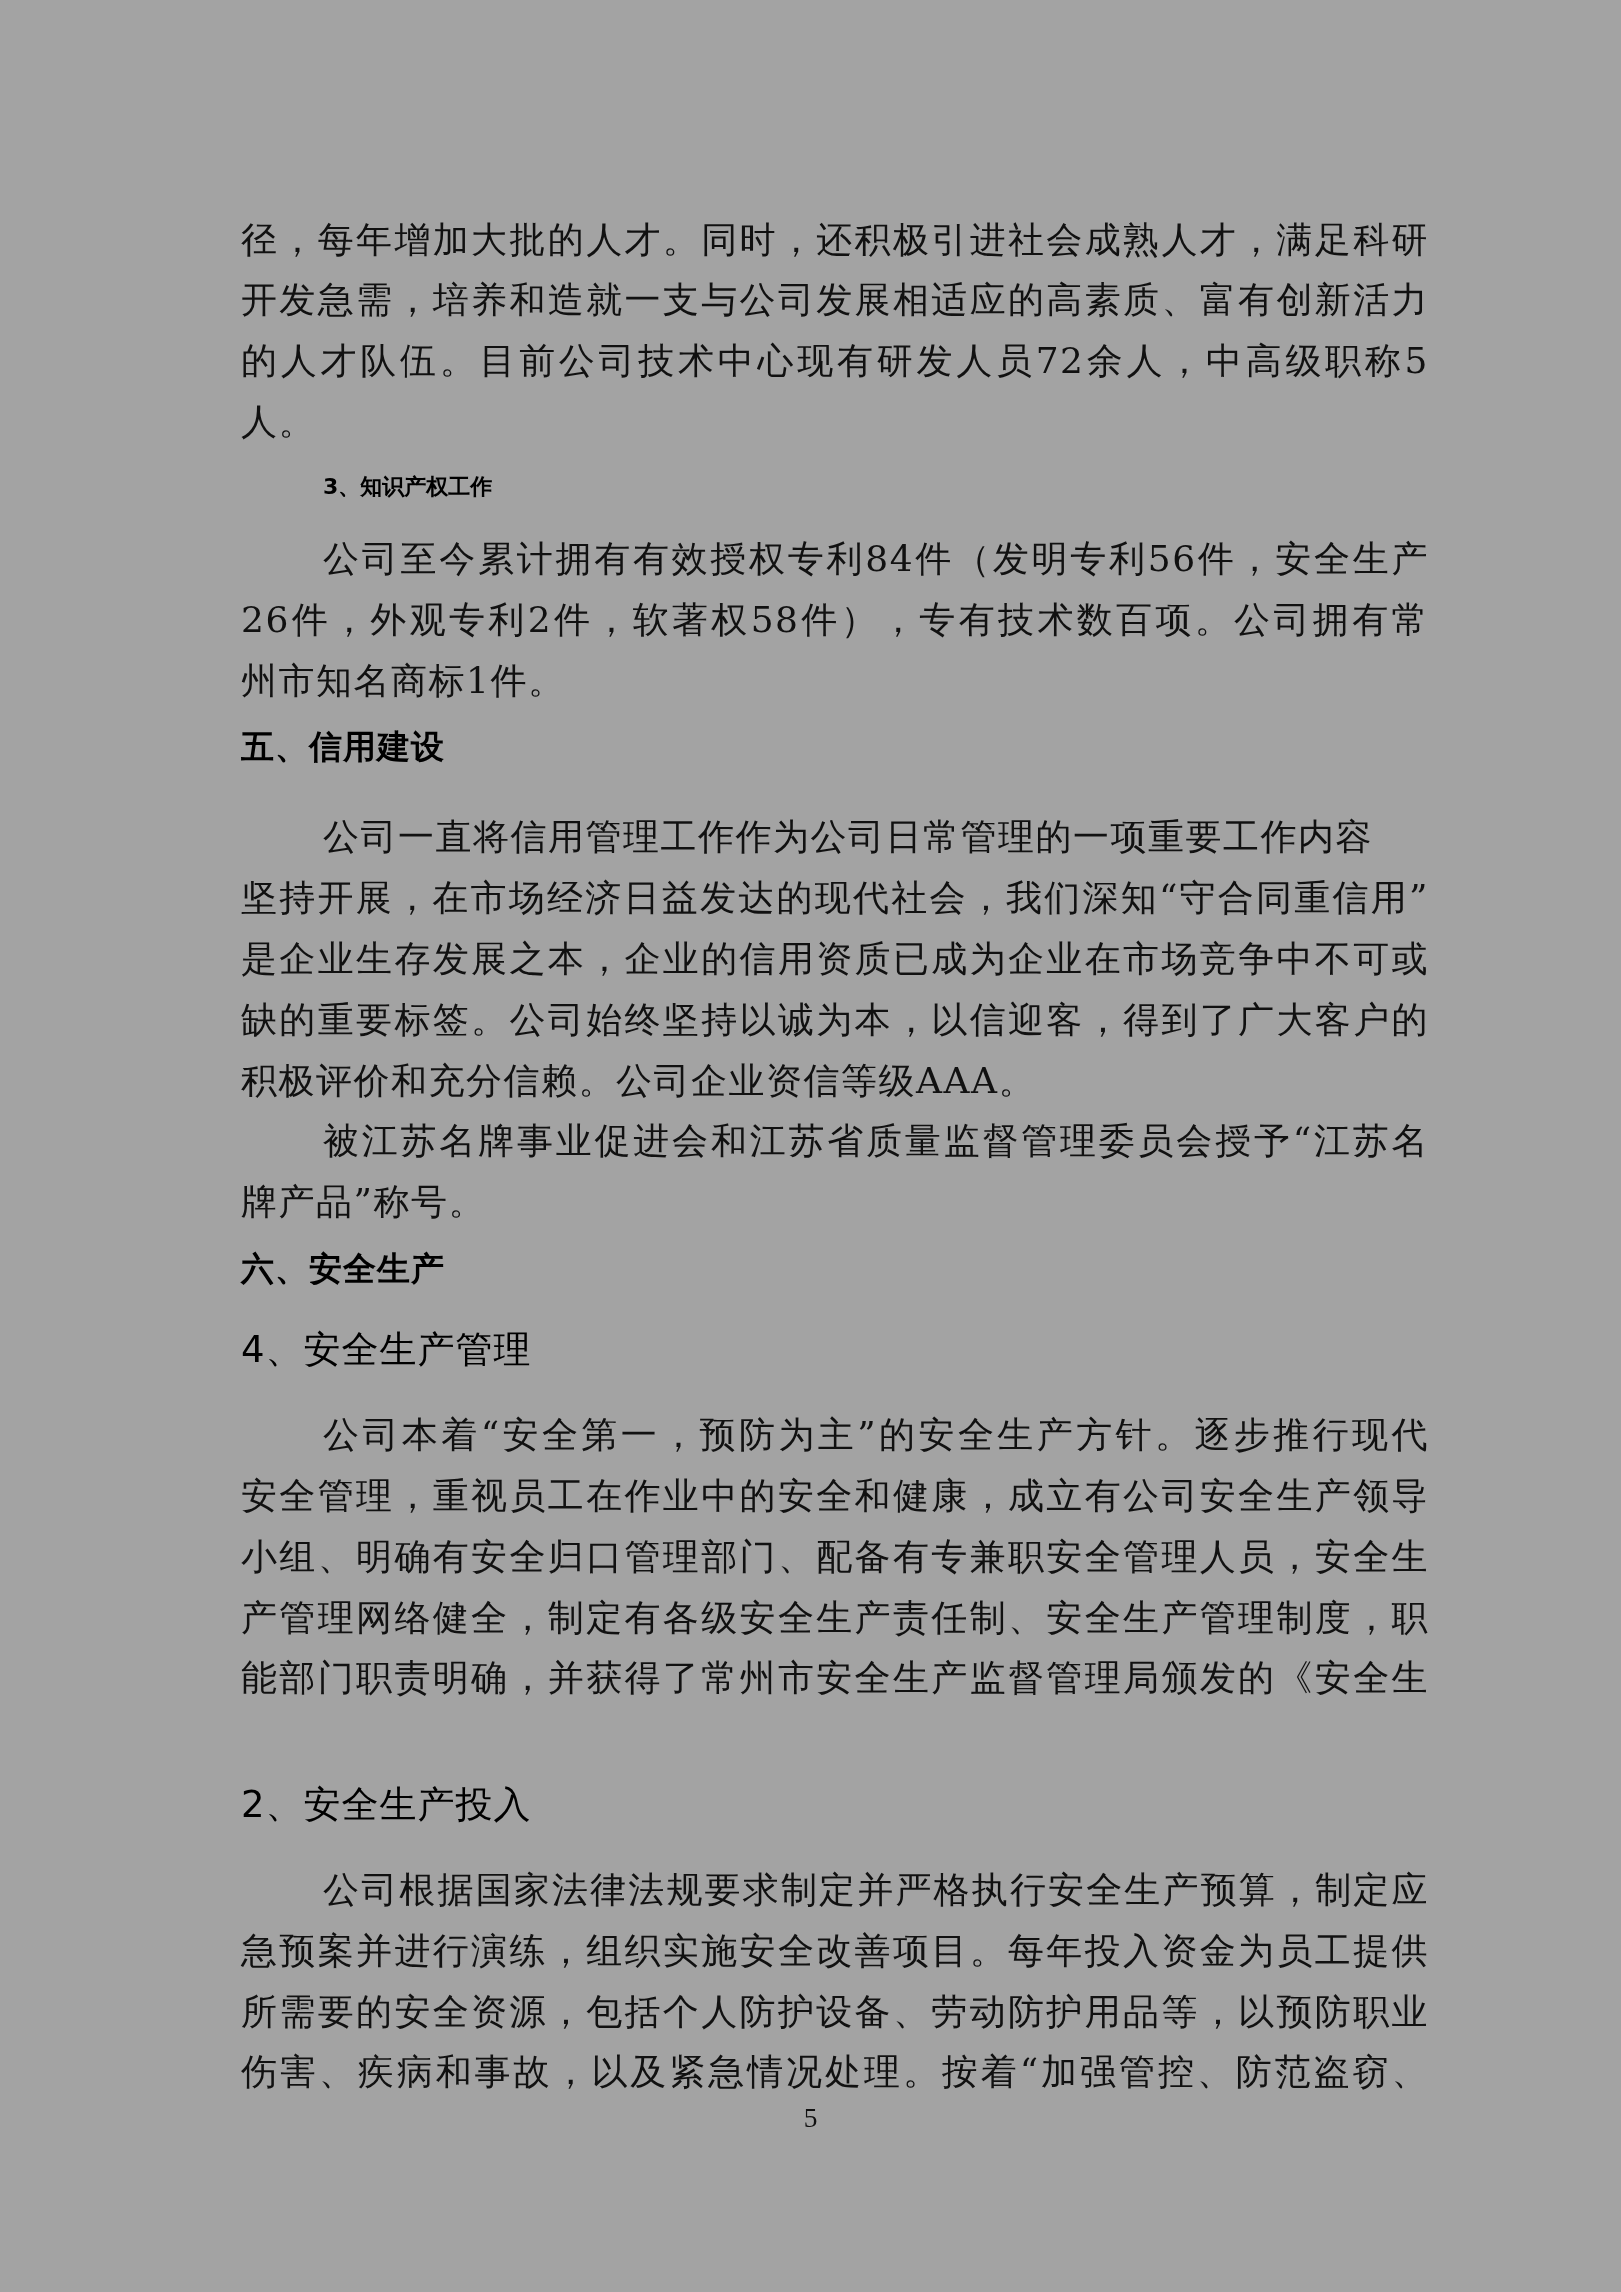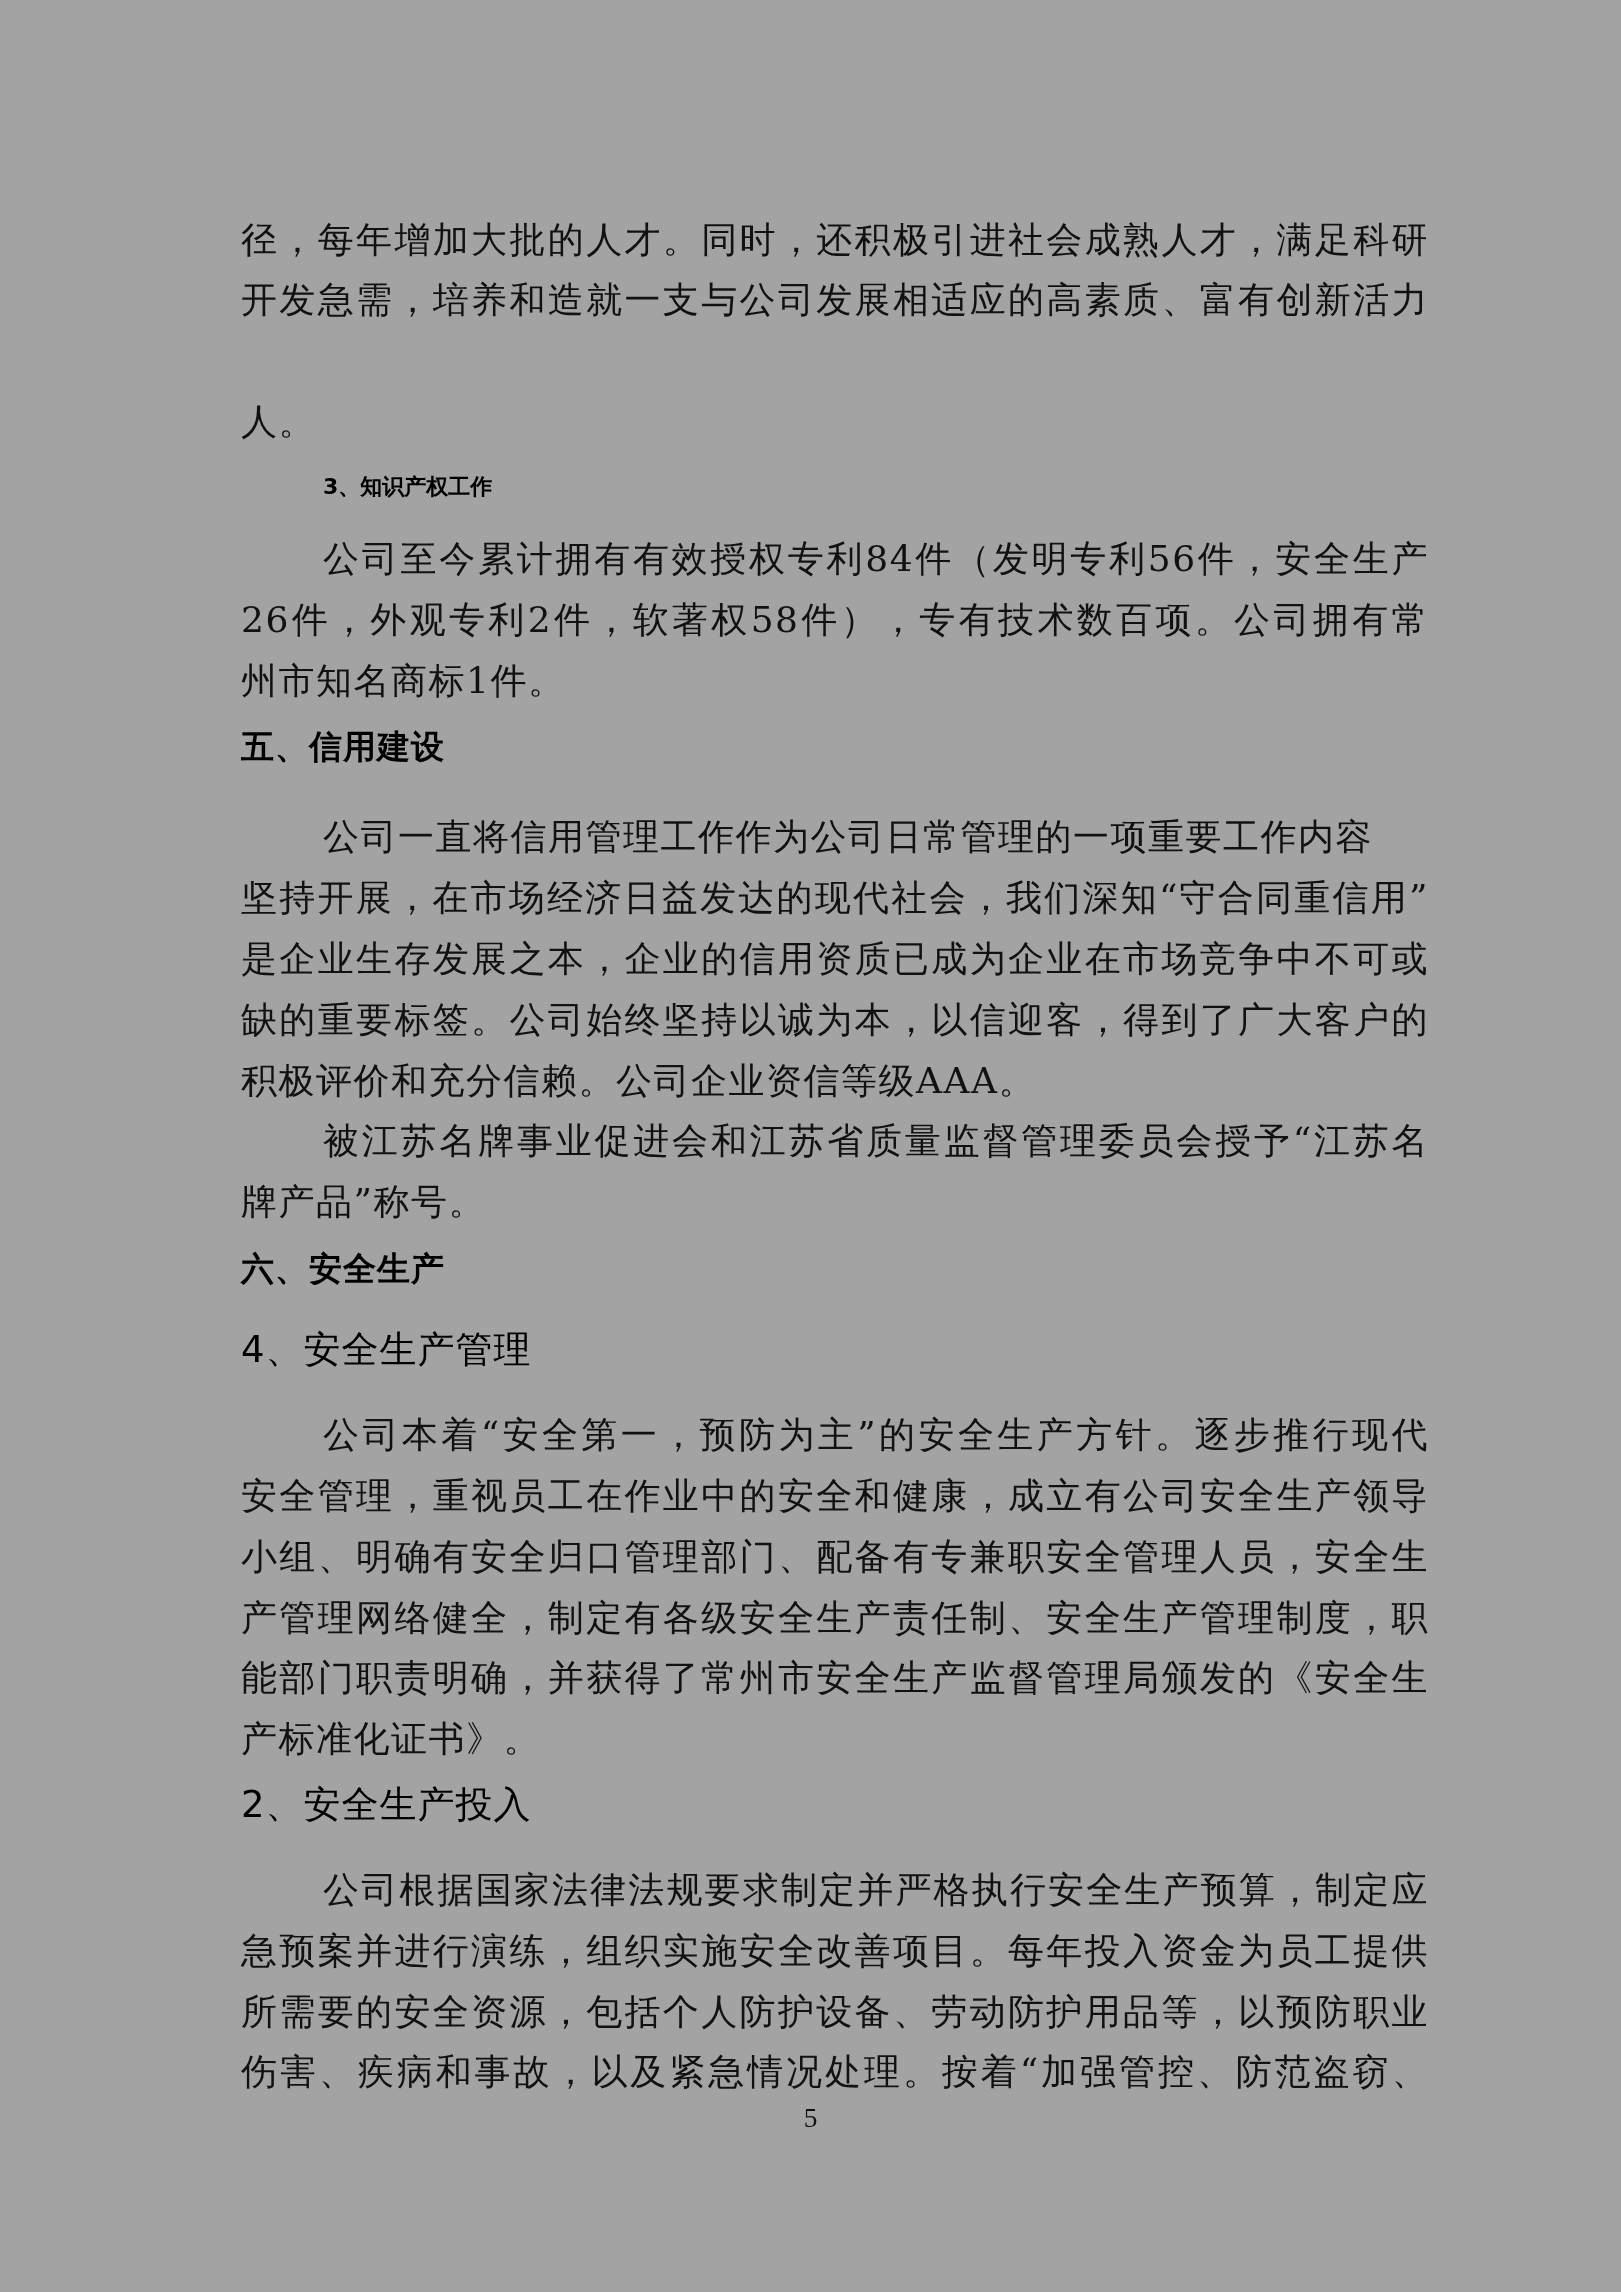--- a/index.html
+++ b/index.html
@@ -34,20 +34,21 @@
     font-family: "Liberation Serif", serif; font-size: 27.4px; color: #111;
   }
 </style>
 </head>
 <body>
 
 <div class="page">
 
   <div class="line justify" style="top:218px">径，每年增加大批的人才。同时，还积极引进社会成熟人才，满足科研</div>
   <div class="line justify" style="top:278px">开发急需，培养和造就一支与公司发展相适应的高素质、富有创新活力</div>
+  <div class="line justify" style="top:339px">的人才队伍。目前公司技术中心现有研发人员72余人，中高级职称5</div>
   <div class="line" style="top:400px">人。</div>
 
   <div class="h3" style="top:465px">3、知识产权工作</div>
 
   <div class="line indent justify" style="top:537px">公司至今累计拥有有效授权专利84件（发明专利56件，安全生产</div>
   <div class="line justify" style="top:598px">26件，外观专利2件，软著权58件），专有技术数百项。公司拥有常</div>
   <div class="line" style="top:659px">州市知名商标1件。</div>
 
   <div class="h1" style="top:723px">五、信用建设</div>
 
@@ -62,21 +63,20 @@
 
   <div class="h1" style="top:1245px">六、安全生产</div>
 
   <div class="h2" style="top:1327px">4、安全生产管理</div>
 
   <div class="line indent justify" style="top:1413px">公司本着“安全第一，预防为主”的安全生产方针。逐步推行现代</div>
   <div class="line justify" style="top:1474px">安全管理，重视员工在作业中的安全和健康，成立有公司安全生产领导</div>
   <div class="line justify" style="top:1535px">小组、明确有安全归口管理部门、配备有专兼职安全管理人员，安全生</div>
   <div class="line justify" style="top:1596px">产管理网络健全，制定有各级安全生产责任制、安全生产管理制度，职</div>
   <div class="line justify" style="top:1656px">能部门职责明确，并获得了常州市安全生产监督管理局颁发的《安全生</div>
-  <div class="line" style="top:1717px">产标准化证书》。</div>
 
   <div class="h2" style="top:1782px">2、安全生产投入</div>
 
   <div class="line indent justify" style="top:1868px">公司根据国家法律法规要求制定并严格执行安全生产预算，制定应</div>
   <div class="line justify" style="top:1929px">急预案并进行演练，组织实施安全改善项目。每年投入资金为员工提供</div>
   <div class="line justify" style="top:1990px">所需要的安全资源，包括个人防护设备、劳动防护用品等，以预防职业</div>
   <div class="line justify" style="top:2050px">伤害、疾病和事故，以及紧急情况处理。按着“加强管控、防范盗窃、</div>
 
   <div class="pagenum">5</div>
 </div>

